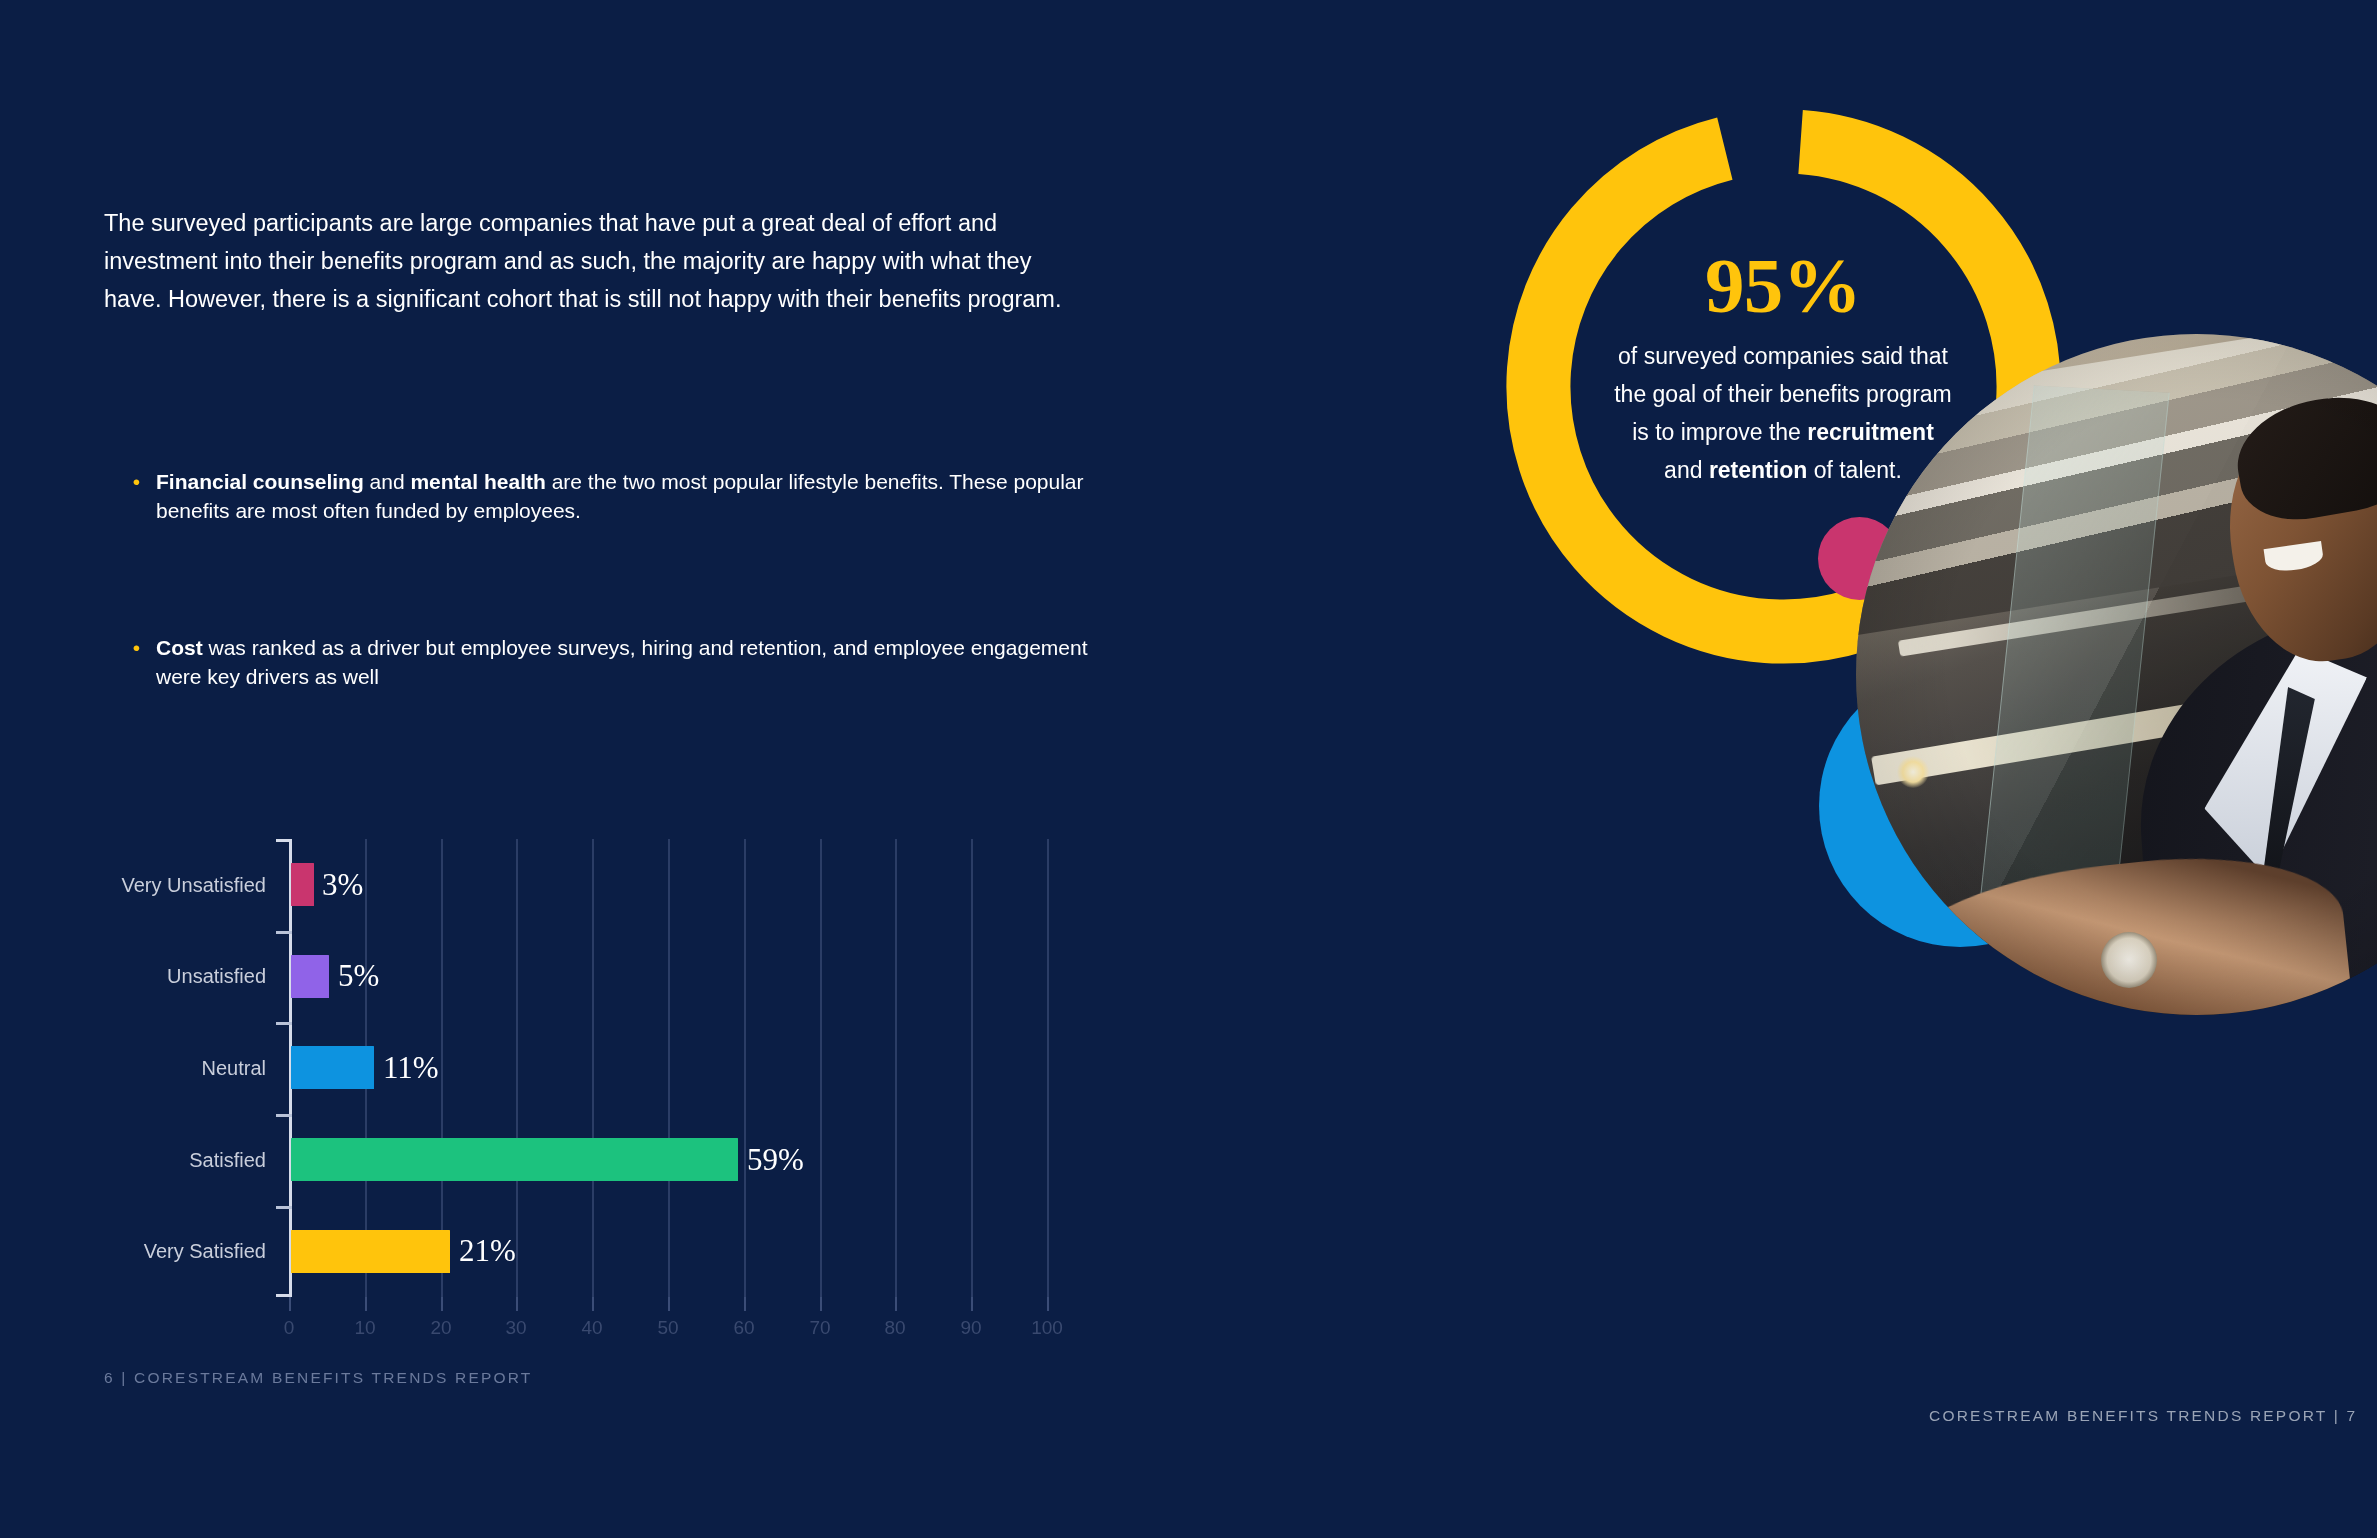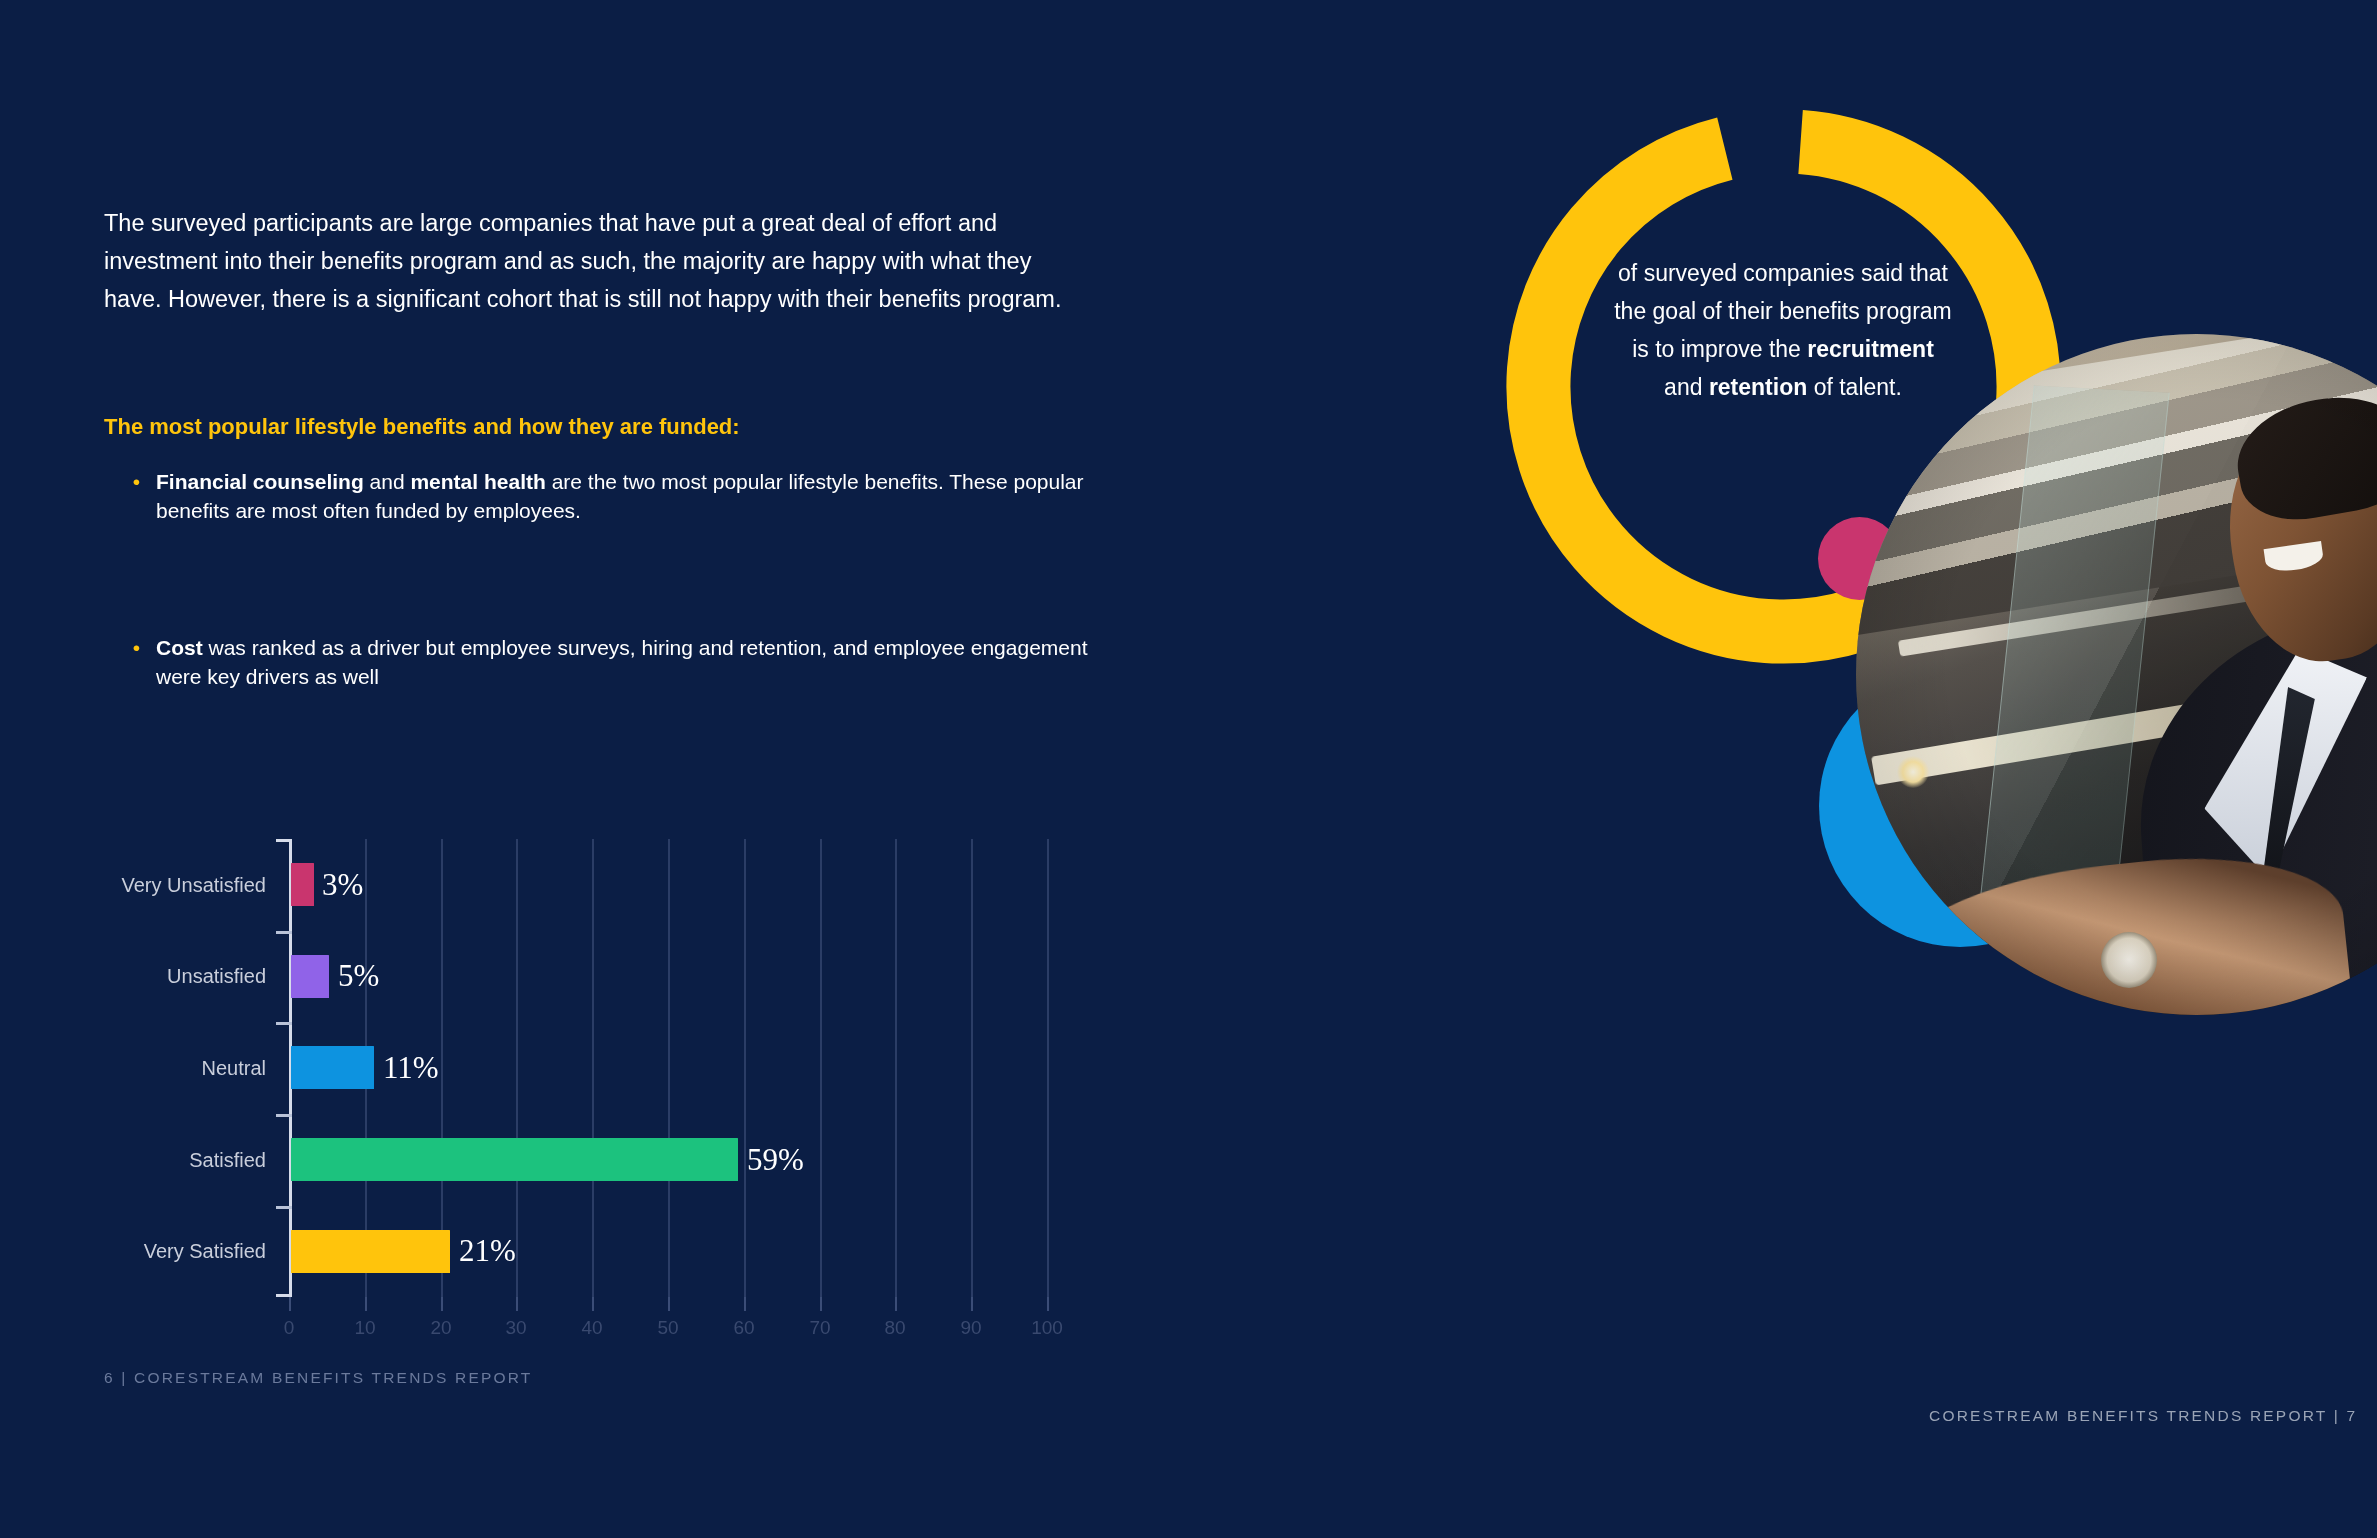--- a/index.html
+++ b/index.html
@@ -205,21 +205,20 @@
 </head>
 <body>
 
 <div class="spread">
 
   <div class="page-left">
 
 
     <div class="intro-para">The surveyed participants are large companies that have put a great deal of effort and investment into their benefits program and as such, the majority are happy with what they have. However, there is a significant cohort that is still not happy with their benefits program.</div>
 
-    <div class="sub-head sh1">The most popular lifestyle benefits and how they are funded:</div>
     <div class="bullet-block b1">
       <div class="bullet-row">
         <span class="bullet-dot">•</span>
         <span class="bullet-text"><b>Financial counseling</b><span> and </span><b>mental health</b><span> are the two most popular lifestyle benefits. These popular benefits are most often funded by employees.</span></span>
       </div>
     </div>
 
     <div class="bullet-block b2">
       <div class="bullet-row">
         <span class="bullet-dot">•</span>
@@ -288,20 +287,21 @@
     <div class="footer-left">6  |  CORESTREAM BENEFITS TRENDS REPORT</div>
   </div>
 
   <div class="page-right">
 
     <svg class="donut" viewBox="0 0 200 200">
       <circle id="donut-arc" cx="100" cy="100" r="88" fill="none" stroke="#ffc40c" stroke-width="23" stroke-dasharray="525.2742916802133 27.646015351590222" transform="rotate(-86 100 100)"></circle>
     </svg>
 
     <div class="donut-text">
+      <div class="big-stat">95%</div>
       <div class="stat-caption">
         <div><span>of surveyed companies said that</span></div>
         <div><span>the goal of their benefits program</span></div>
         <div><span>is to improve the </span><b>recruitment</b></div>
         <div><span>and </span><b>retention</b><span> of talent.</span></div>
       </div>
     </div>
 
     <div class="blob blob-pink"></div>
     <div class="blob blob-blue"></div>

